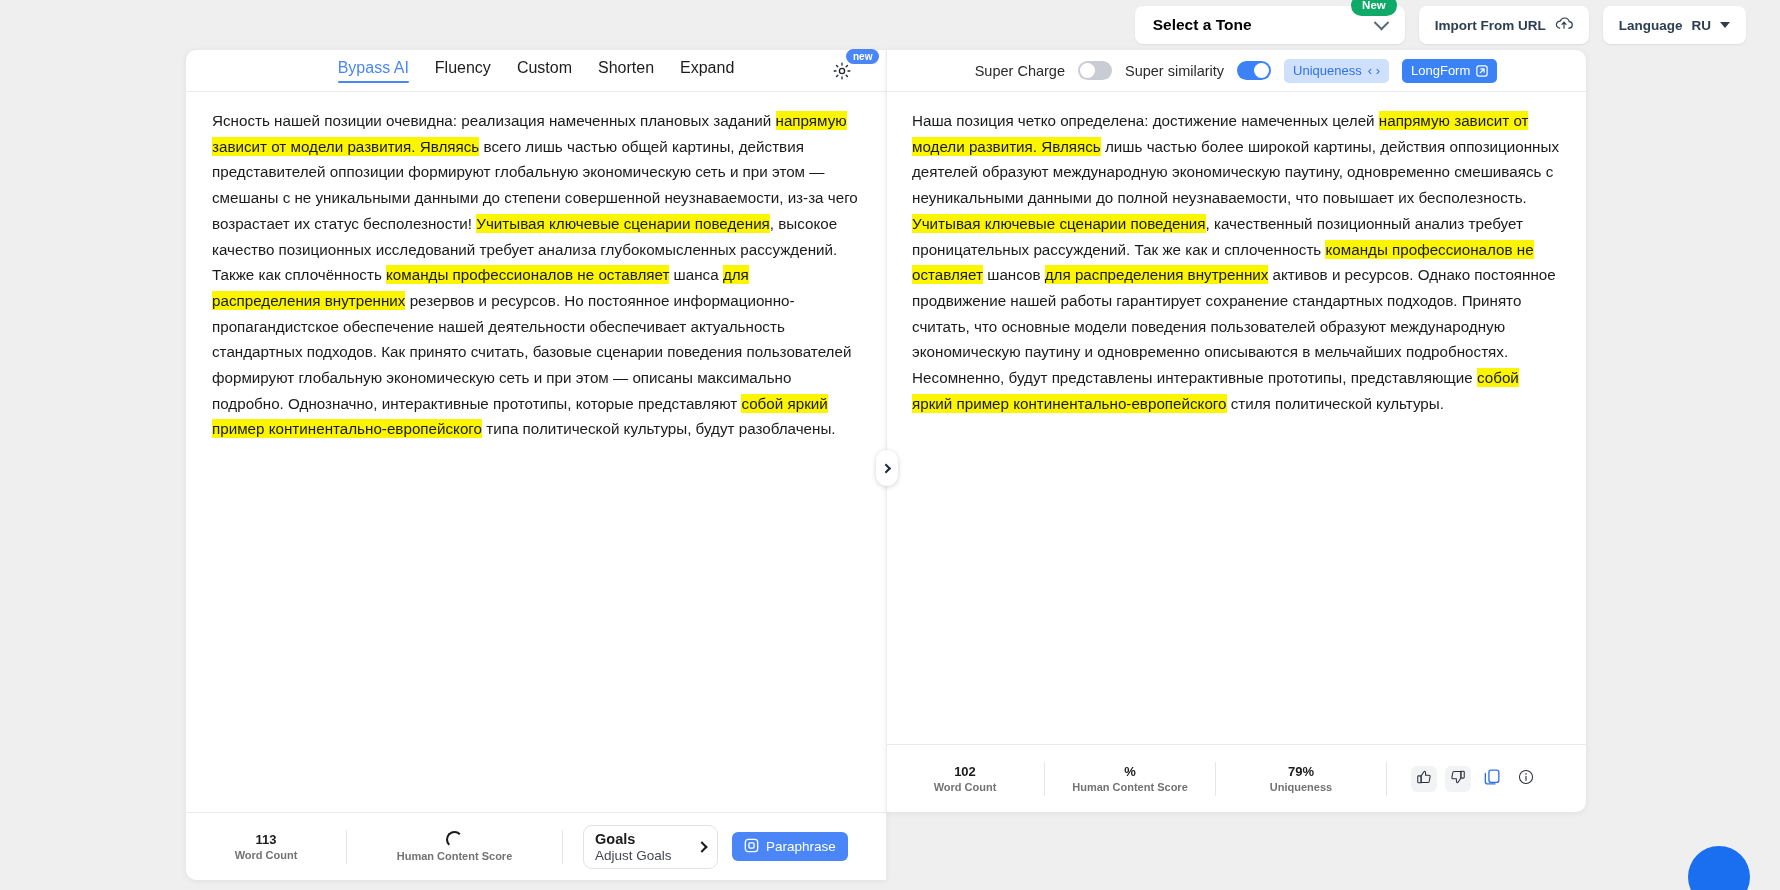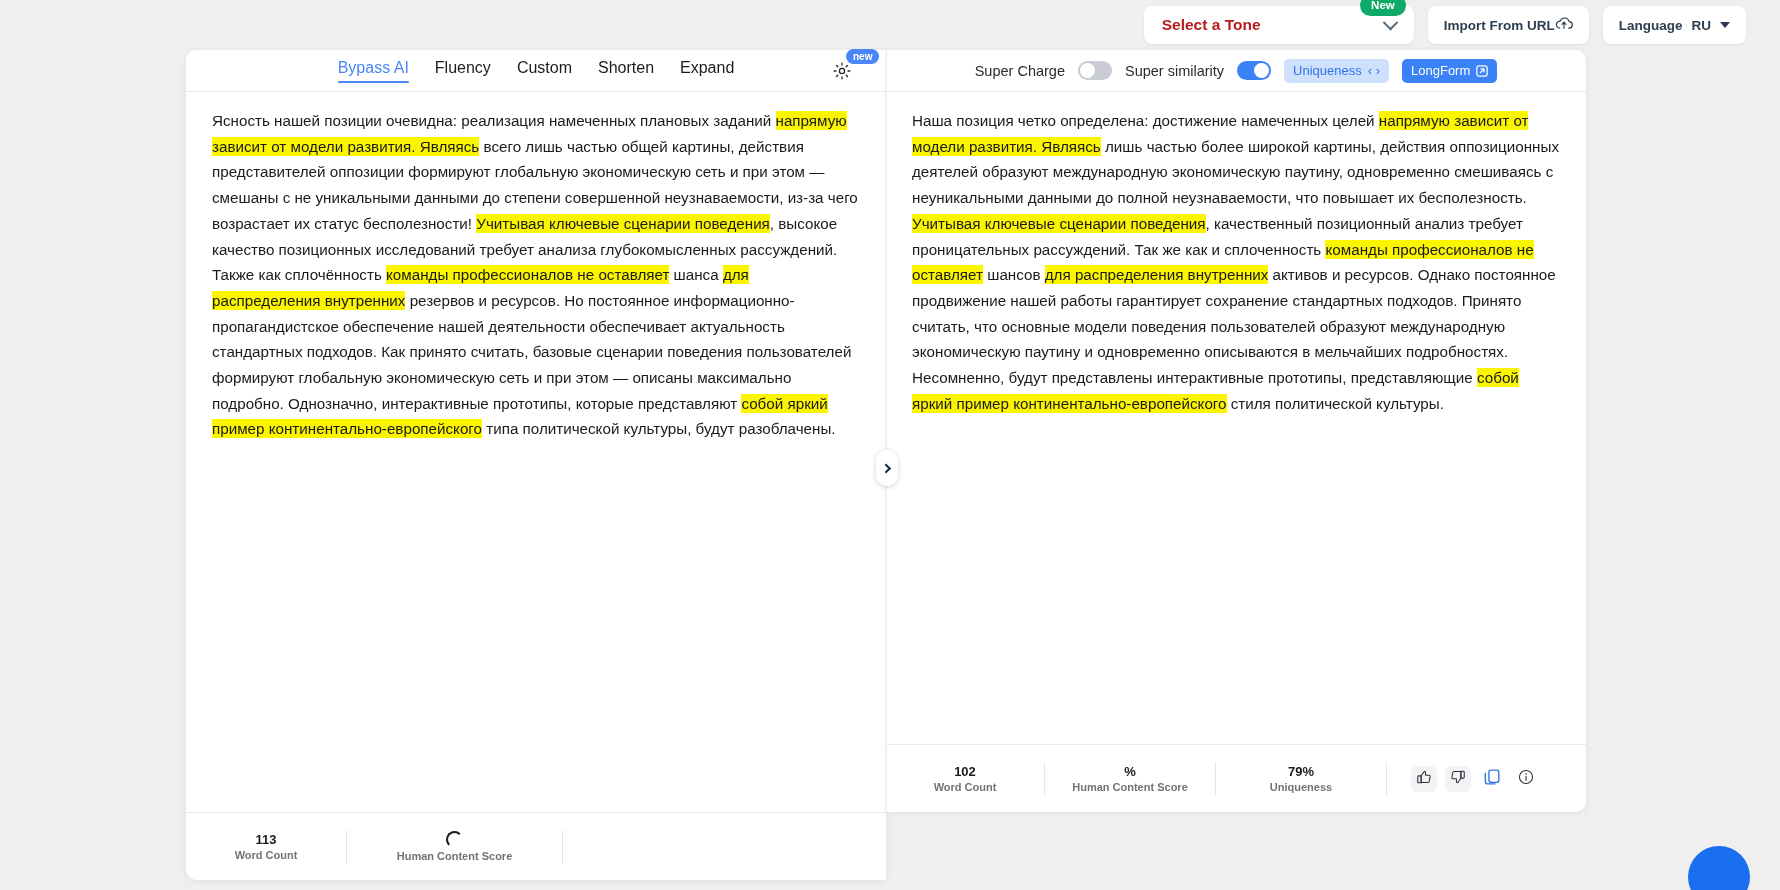--- a/index.html
+++ b/index.html
@@ -19,36 +19,36 @@
   }
   .tone-select {
     position: relative;
     width: 270px; height: 38px;
     background: #fff; border-radius: 8px;
     display: flex; align-items: center; justify-content: space-between;
     padding: 0 18px;
     box-shadow: 0 1px 2px rgba(0,0,0,.08);
     cursor: pointer;
   }
-  .tone-select .lbl { font-size: 15.5px; font-weight: 700; color: #b91c1c; }
+  .tone-select .lbl { font-size: 15.5px; font-weight: 700; color: #000000; }
   .chev-d {
     width: 11px; height: 11px;
     border-right: 2px solid #5a6a7a; border-bottom: 2px solid #5a6a7a;
     transform: rotate(45deg) translate(-2px,-2px);
   }
   .new-pill {
     position: absolute; top: -11px; right: 8px;
     background: #0fa968; color: #fff;
     font-size: 11.5px; font-weight: 700;
     padding: 3px 11px; border-radius: 11px;
     line-height: 1.3;
   }
   .import-btn {
     height: 38px; background: #fff; border-radius: 8px;
-    display: flex; align-items: center; 
+    display: flex; align-items: center; gap: 9px;
     padding: 0 16px; cursor: pointer;
     box-shadow: 0 1px 2px rgba(0,0,0,.08);
     font-size: 13.5px; font-weight: 700; color: #2c3e50;
   }
   .lang-btn {
     height: 38px; background: #fff; border-radius: 8px;
     display: flex; align-items: center; gap: 9px;
     padding: 0 16px; cursor: pointer;
     box-shadow: 0 1px 2px rgba(0,0,0,.08);
     font-size: 13.5px; font-weight: 700; color: #2c3e50;
@@ -275,20 +275,38 @@
         <div class="stat" style="width:160px">
           <span class="v">113</span>
           <span class="k">Word Count</span>
         </div>
         <div class="vsep"></div>
         <div class="stat" style="width:215px">
           <span class="spinner"></span>
           <span class="k">Human Content Score</span>
         </div>
         <div class="vsep"></div>
+        <div style="display:flex;align-items:center;gap:14px;padding-left:20px">
+          <div class="goals-box">
+            <div style="display:flex;flex-direction:column;gap:1px">
+              <span class="t">Goals</span>
+              <span class="s">Adjust Goals</span>
+            </div>
+            <span class="chev-r2"></span>
+          </div>
+          <div class="paraphrase">
+            <span>
+              <svg width="15" height="15" viewBox="0 0 18 18" fill="none">
+                <rect x="1.6" y="1.6" width="14.8" height="14.8" rx="3.4" stroke="#fff" stroke-width="1.6"></rect>
+                <rect x="5.9" y="5.9" width="6.2" height="6.2" rx="1.5" stroke="#fff" stroke-width="1.6"></rect>
+              </svg>
+            </span>
+            <span>Paraphrase</span>
+          </div>
+        </div>
       </div>
     </div>
 
     <div class="pane-right">
 
       <div class="rhead">
         <span class="txt">Super Charge</span>
         <span class="toggle">
             <span class="knob"></span>
           </span>

